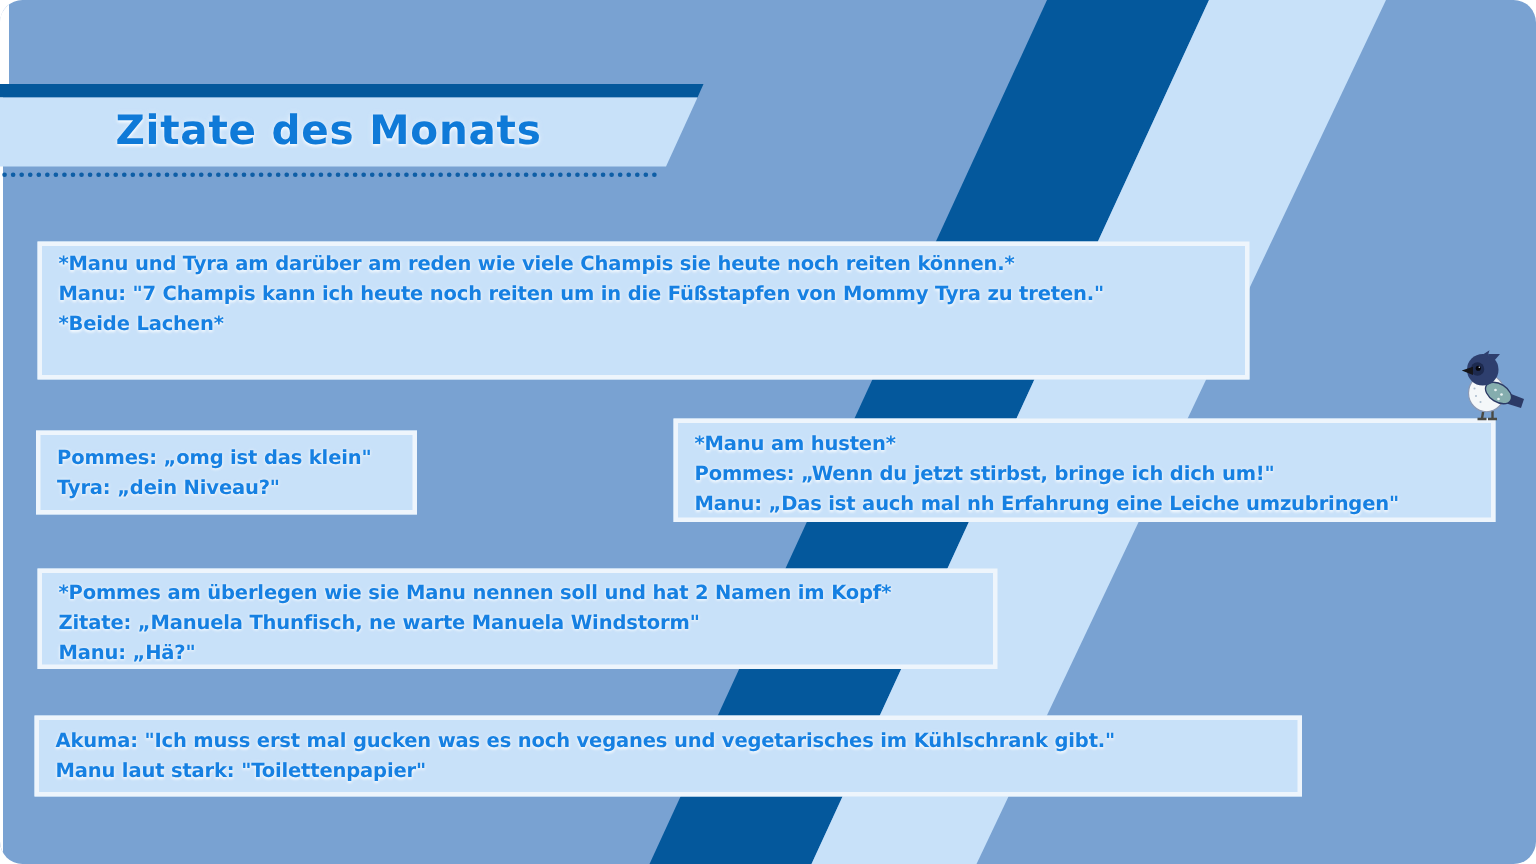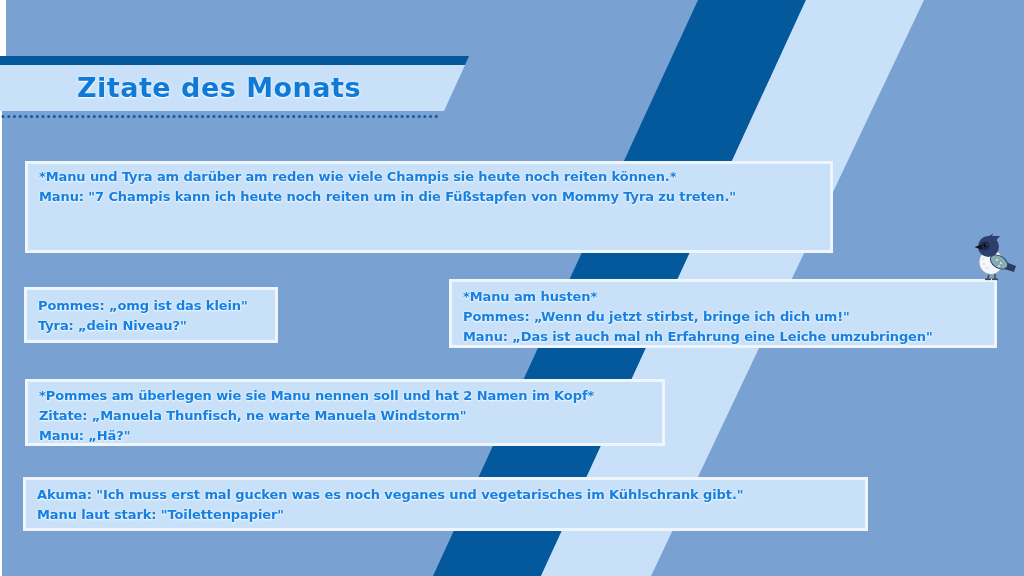--- a/index.html
+++ b/index.html
@@ -5,20 +5,21 @@
   html, body { margin: 0; padding: 0; }
   body { width: 1024px; height: 576px; overflow: hidden; }
 
   .stage {
     position: relative;
     width: 1024px;
     height: 576px;
     background: #79a2d2;
     font-family: "DejaVu Sans", "Liberation Sans", sans-serif;
     overflow: hidden;
+    border-radius: 15px;
   }
 
   .bg-svg, .bird-svg { position: absolute; display: block; }
   .bg-svg { left: 0; top: 0; }
 
   .page-title {
     position: absolute;
     left: 0; top: 69px;
     width: 438px; height: 38px;
     line-height: 38px;
@@ -72,20 +73,21 @@
     <polygon points="0,65 465,65 444,111 0,111" fill="#c8e1f9"></polygon>
 
     <line x1="3" y1="116.5" x2="438" y2="116.5" stroke="#0e5ea6" stroke-width="3" stroke-linecap="round" stroke-dasharray="0.1 5.6"></line>
   </svg>
 
   <div class="page-title">Zitate des Monats</div>
 
   <div class="quote-box" id="quote-box-1">
     <div class="quote-line">*Manu und Tyra am darüber am reden wie viele Champis sie heute noch reiten können.*</div>
     <div class="quote-line">Manu: "7 Champis kann ich heute noch reiten um in die Füßstapfen von Mommy Tyra zu treten."</div>
+    <div class="quote-line">*Beide Lachen*</div>
   </div>
 
   <div class="quote-box" id="quote-box-2">
     <div class="quote-line">Pommes: „omg ist das klein"</div>
     <div class="quote-line">Tyra: „dein Niveau?"</div>
   </div>
 
   <div class="quote-box" id="quote-box-3">
     <div class="quote-line">*Manu am husten*</div>
     <div class="quote-line">Pommes: „Wenn du jetzt stirbst, bringe ich dich um!"</div>

